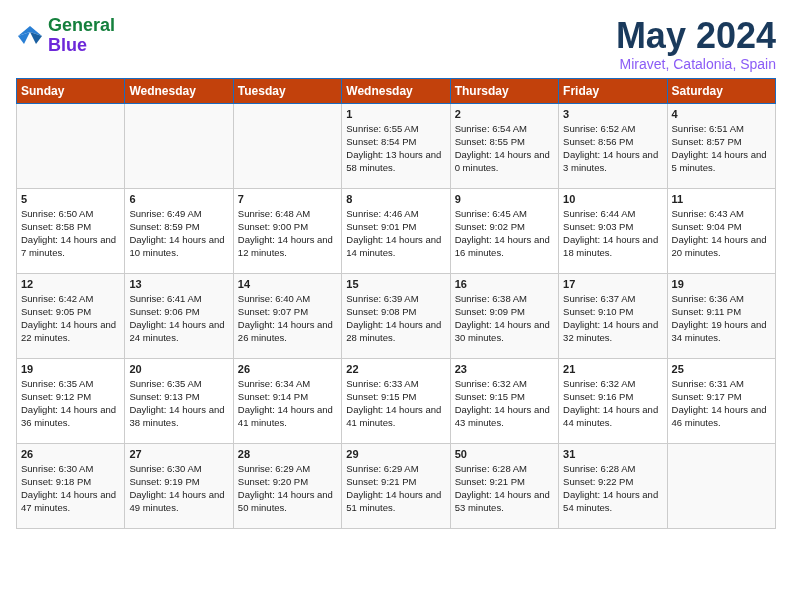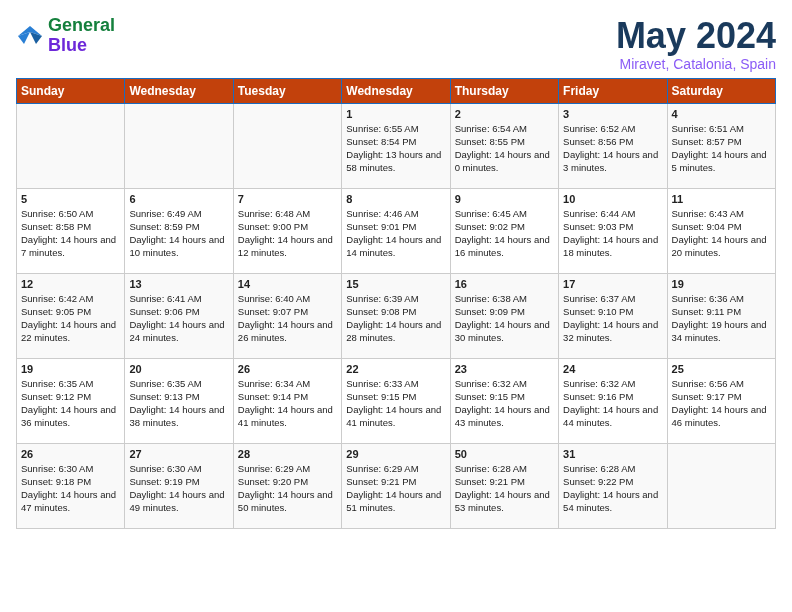--- a/index.html
+++ b/index.html
@@ -220,26 +220,26 @@
         </td>
         <td>
           <span class="day-number">22</span>
           <div class="cell-content"><span>Sunrise: 6:33 AM</span><br><span>Sunset: 9:15 PM</span><br><span>Daylight: 14 hours and 41 minutes.</span></div>
         </td>
         <td>
           <span class="day-number">23</span>
           <div class="cell-content"><span>Sunrise: 6:32 AM</span><br><span>Sunset: 9:15 PM</span><br><span>Daylight: 14 hours and 43 minutes.</span></div>
         </td>
         <td>
-          <span class="day-number">24</span>
+          <span class="day-number">21</span>
           <div class="cell-content"><span>Sunrise: 6:32 AM</span><br><span>Sunset: 9:16 PM</span><br><span>Daylight: 14 hours and 44 minutes.</span></div>
         </td>
         <td>
           <span class="day-number">25</span>
-          <div class="cell-content"><span>Sunrise: 6:56 AM</span><br><span>Sunset: 9:17 PM</span><br><span>Daylight: 14 hours and 46 minutes.</span></div>
+          <div class="cell-content"><span>Sunrise: 6:31 AM</span><br><span>Sunset: 9:17 PM</span><br><span>Daylight: 14 hours and 46 minutes.</span></div>
         </td>
       </tr>
       <tr>
         <td>
           <span class="day-number">26</span>
           <div class="cell-content"><span>Sunrise: 6:30 AM</span><br><span>Sunset: 9:18 PM</span><br><span>Daylight: 14 hours and 47 minutes.</span></div>
         </td>
         <td>
           <span class="day-number">27</span>
           <div class="cell-content"><span>Sunrise: 6:30 AM</span><br><span>Sunset: 9:19 PM</span><br><span>Daylight: 14 hours and 49 minutes.</span></div>

